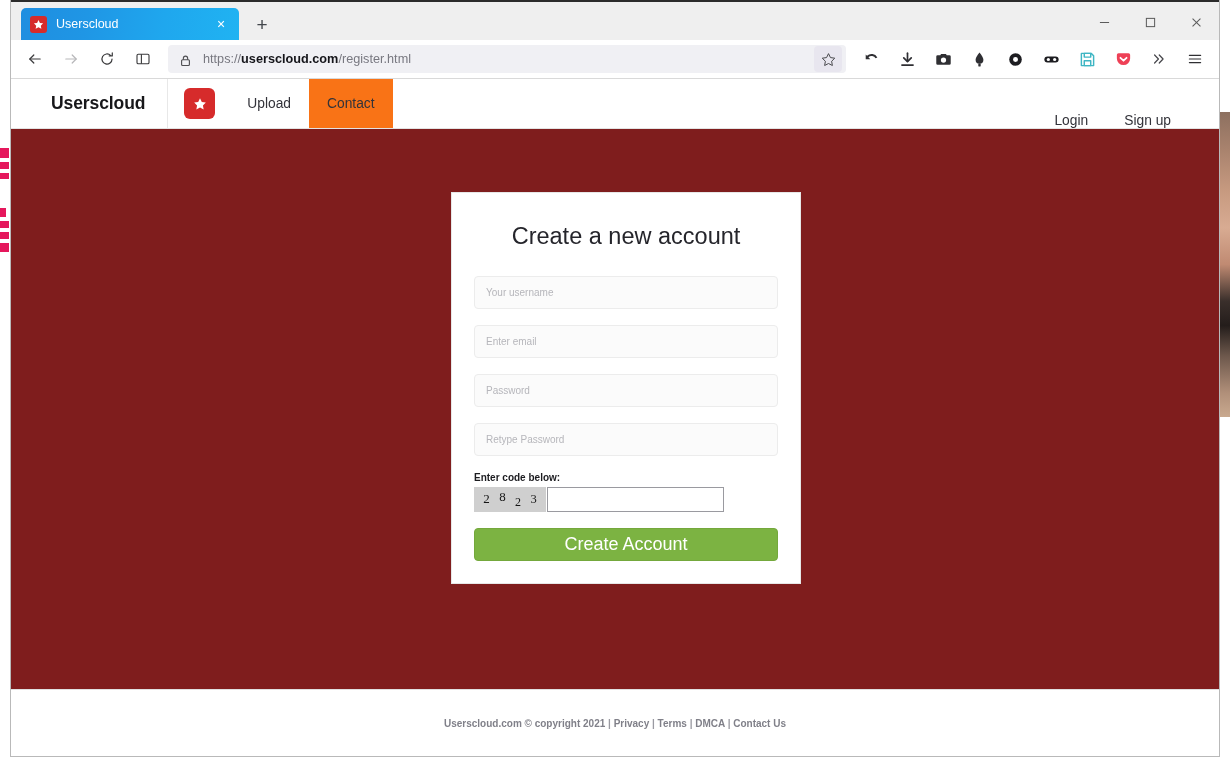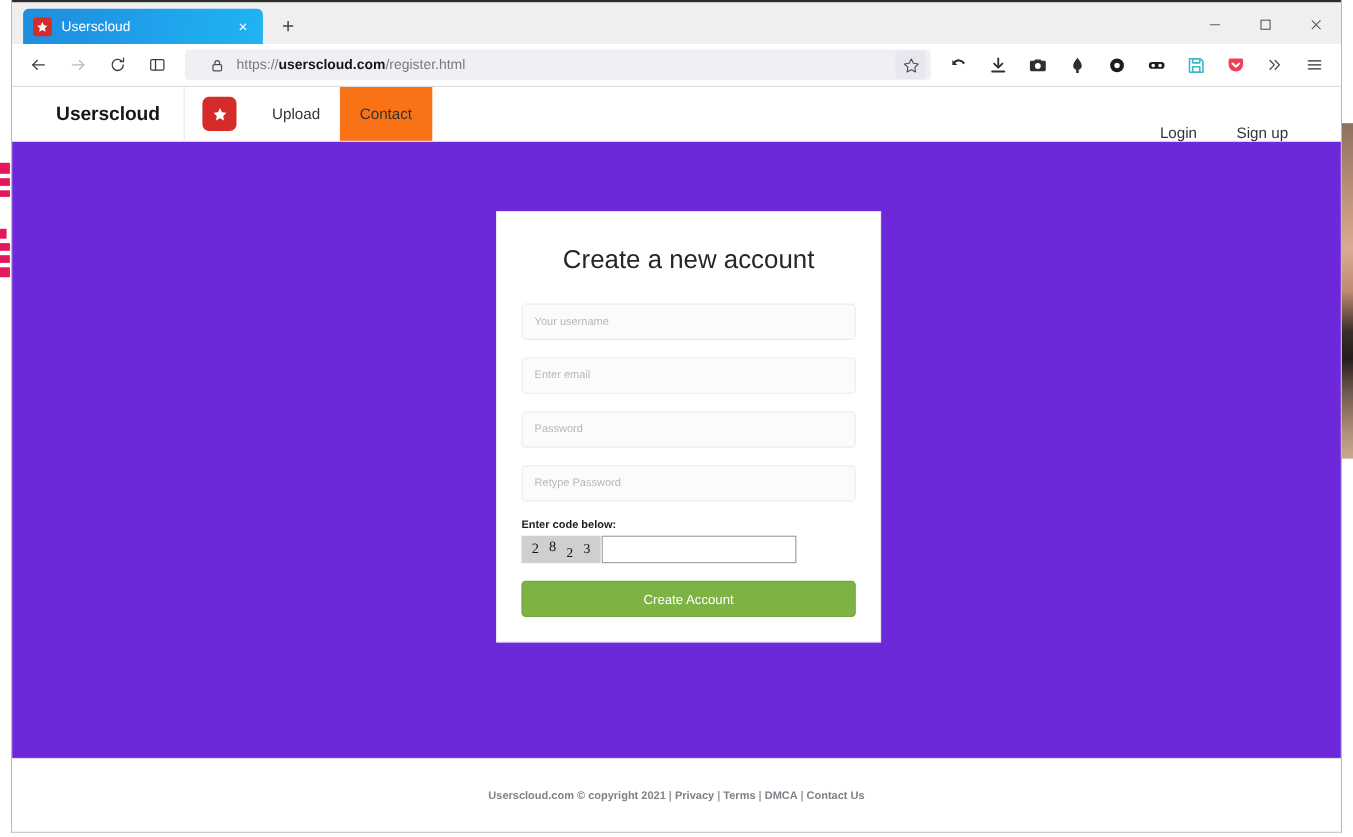--- a/index.html
+++ b/index.html
@@ -105,21 +105,21 @@
     width: 32px; height: 30px; margin: 0 2px;
     display: flex; align-items: center; justify-content: center;
     color: #3a3a3c; border-radius: 4px; flex: 0 0 auto;
   }
   .tbbtn svg { width: 16px; height: 16px; }
   .tbbtn.dim { color: #b7b7b9; }
 
   #urlbar {
     flex: 1 1 auto; height: 28px; margin: 0 7px;
     background: #f0f0f4; border-radius: 4px;
-    display: flex; align-items: center; padding: 0 4px 0 23px;
+    display: flex; align-items: center; padding: 0 4px 0 11px;
     min-width: 0;
   }
   #lock-icon { width: 13px; height: 13px; color: #4e4e52; flex: 0 0 auto; }
   #lock-icon svg { width: 13px; height: 13px; }
   #url-text {
     font-size: 12.7px; color: #787880; margin-left: 11px;
     white-space: nowrap; overflow: hidden; flex: 1; min-width: 0;
   }
   #url-text b { color: #15151a; font-weight: 700; }
   #star-btn {
@@ -175,21 +175,21 @@
     background: #d62b2b;
     display: flex; align-items: center; justify-content: center;
   }
   #logo-square svg { width: 14px; height: 14px; fill: #ffffff; }
   #nav-right {
     margin-left: auto; display: flex; align-items: flex-end; padding-right: 30px;
   }
 
   
   #page-body {
-    flex: 1 1 auto; position: relative; background: #6d28d9;
+    flex: 1 1 auto; position: relative; background: #7f1d1d;
   }
   #card {
     position: absolute; left: 440px; top: 63px;
     width: 350px;
     background: #ffffff;
     border: 1px solid #e7e7e7;
     padding: 22px 22px 22px 22px;
   }
   #card-title {
     text-align: center; font-size: 23.5px; color: #25252b;
@@ -234,21 +234,21 @@
     margin-left: 1px;
     font-size: 13px; padding: 0 4px;
     font-family: "Liberation Sans", sans-serif;
     outline: none; flex: 0 0 auto;
   }
   #submit-btn {
     display: block; width: 100%; height: 33px;
     background: #7cb342;
     border: 1px solid #74a83c;
     border-radius: 4px;
-    color: #ffffff; font-size: 12px;
+    color: #ffffff; font-size: 18px;
     font-family: "Liberation Sans", sans-serif;
     cursor: pointer;
     margin-top: 2px;
   }
 
   
   #site-footer {
     height: 67px; min-height: 67px;
     background: #ffffff;
     border-top: 1px solid #e0e0e0;

